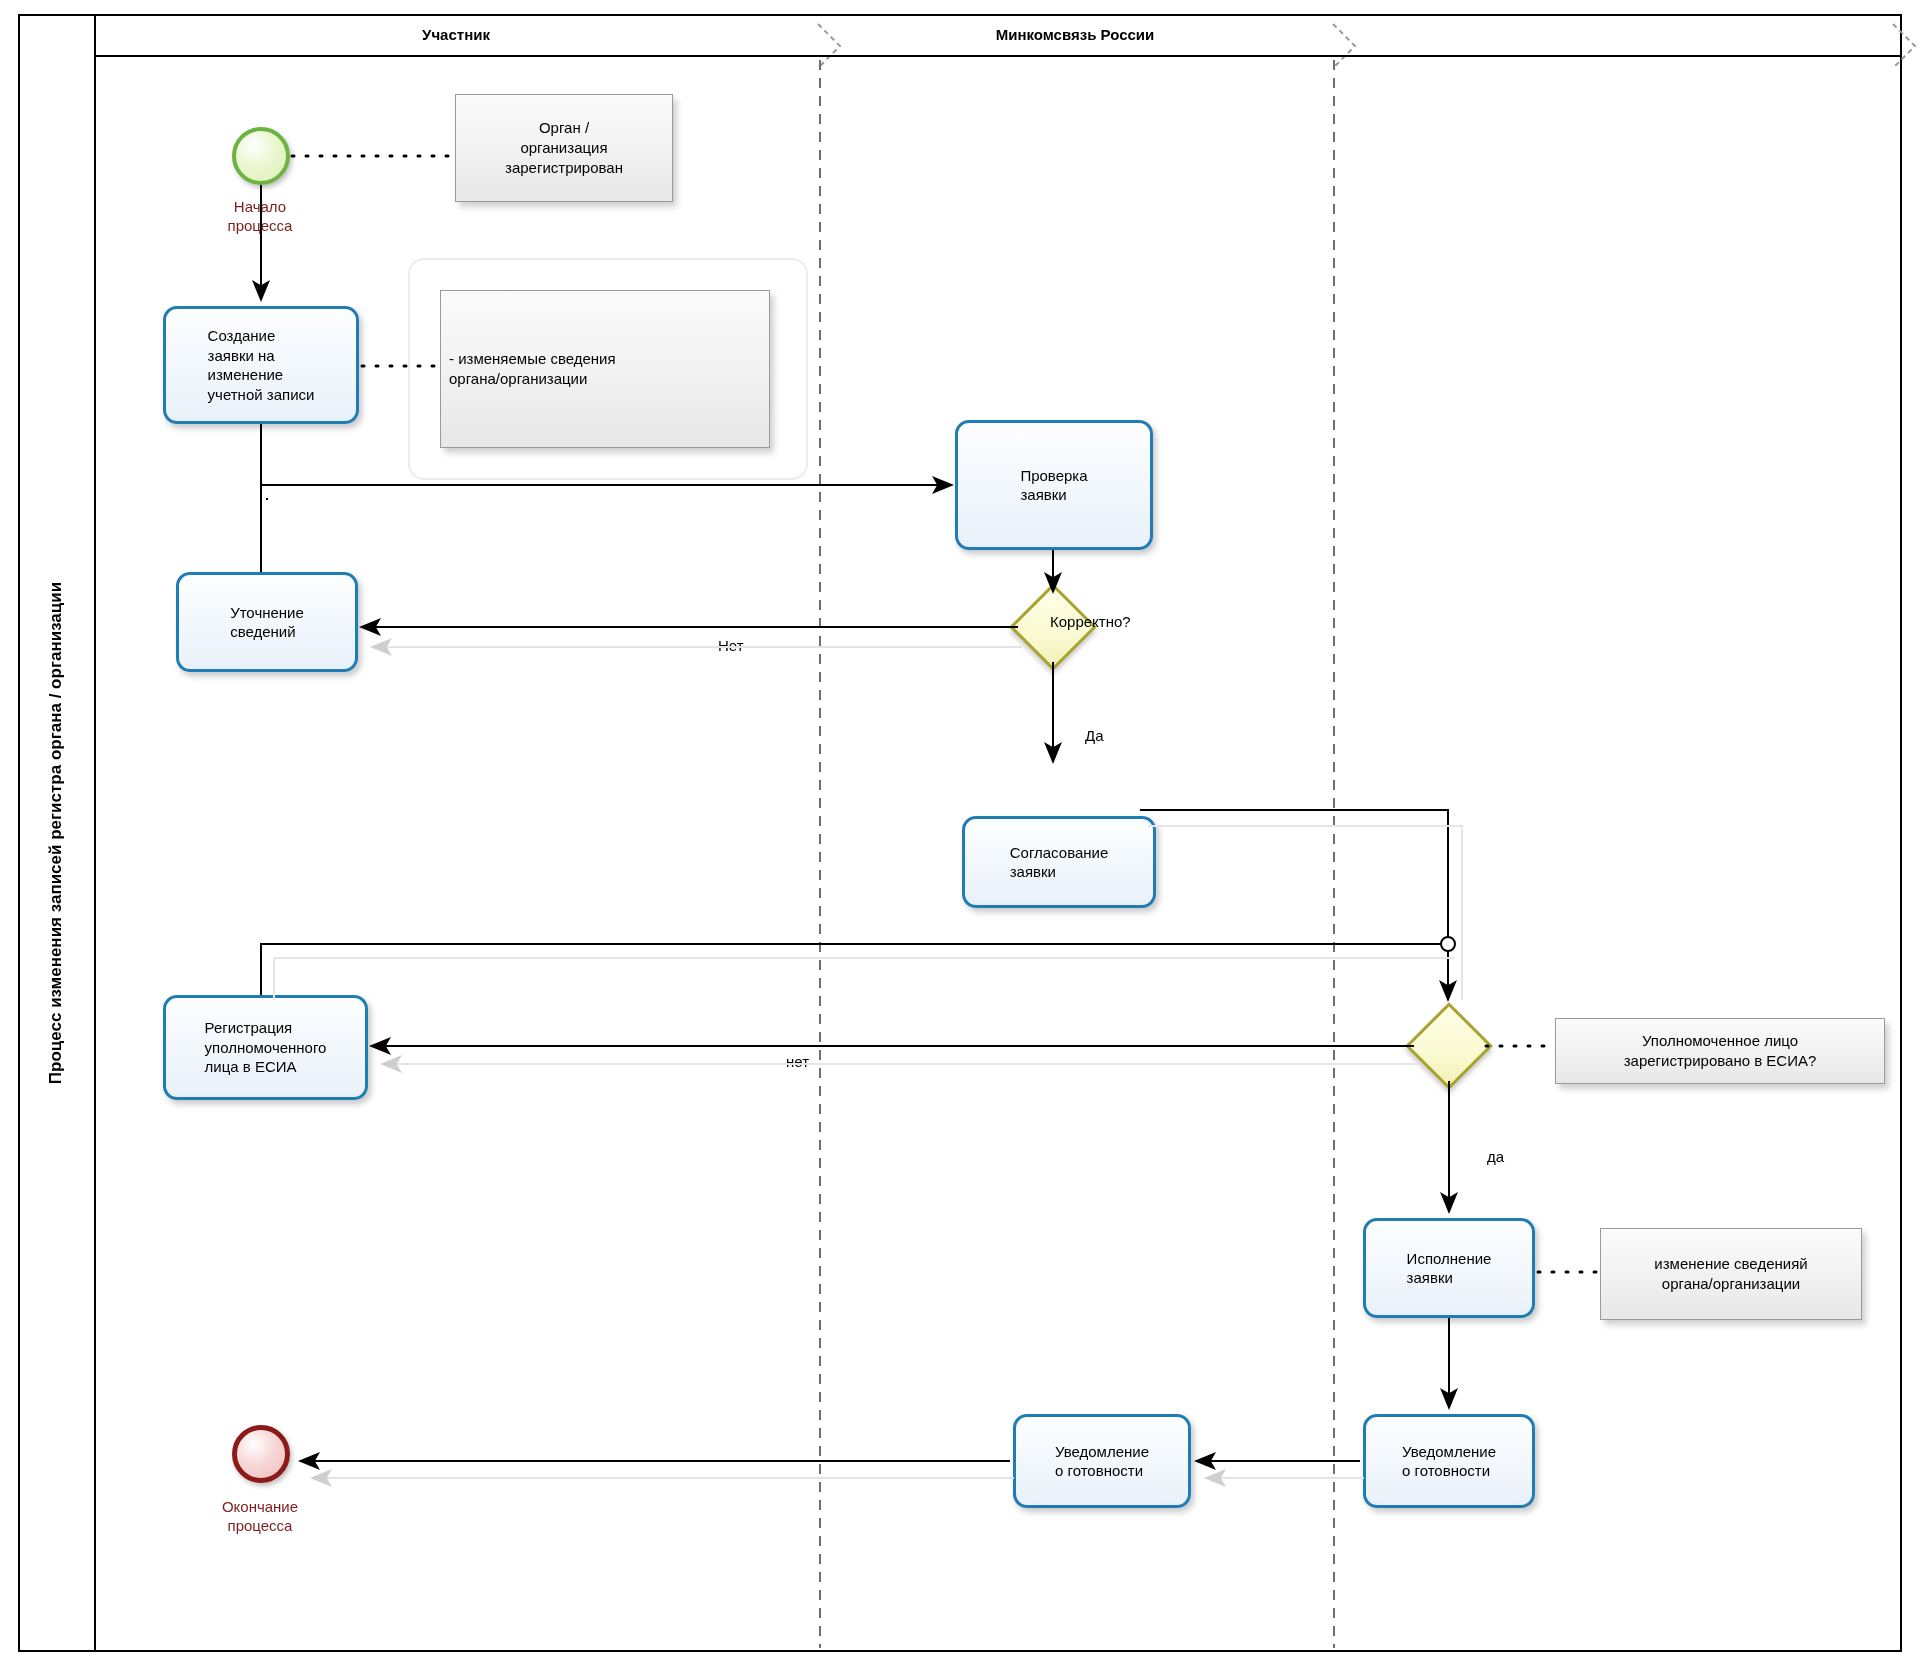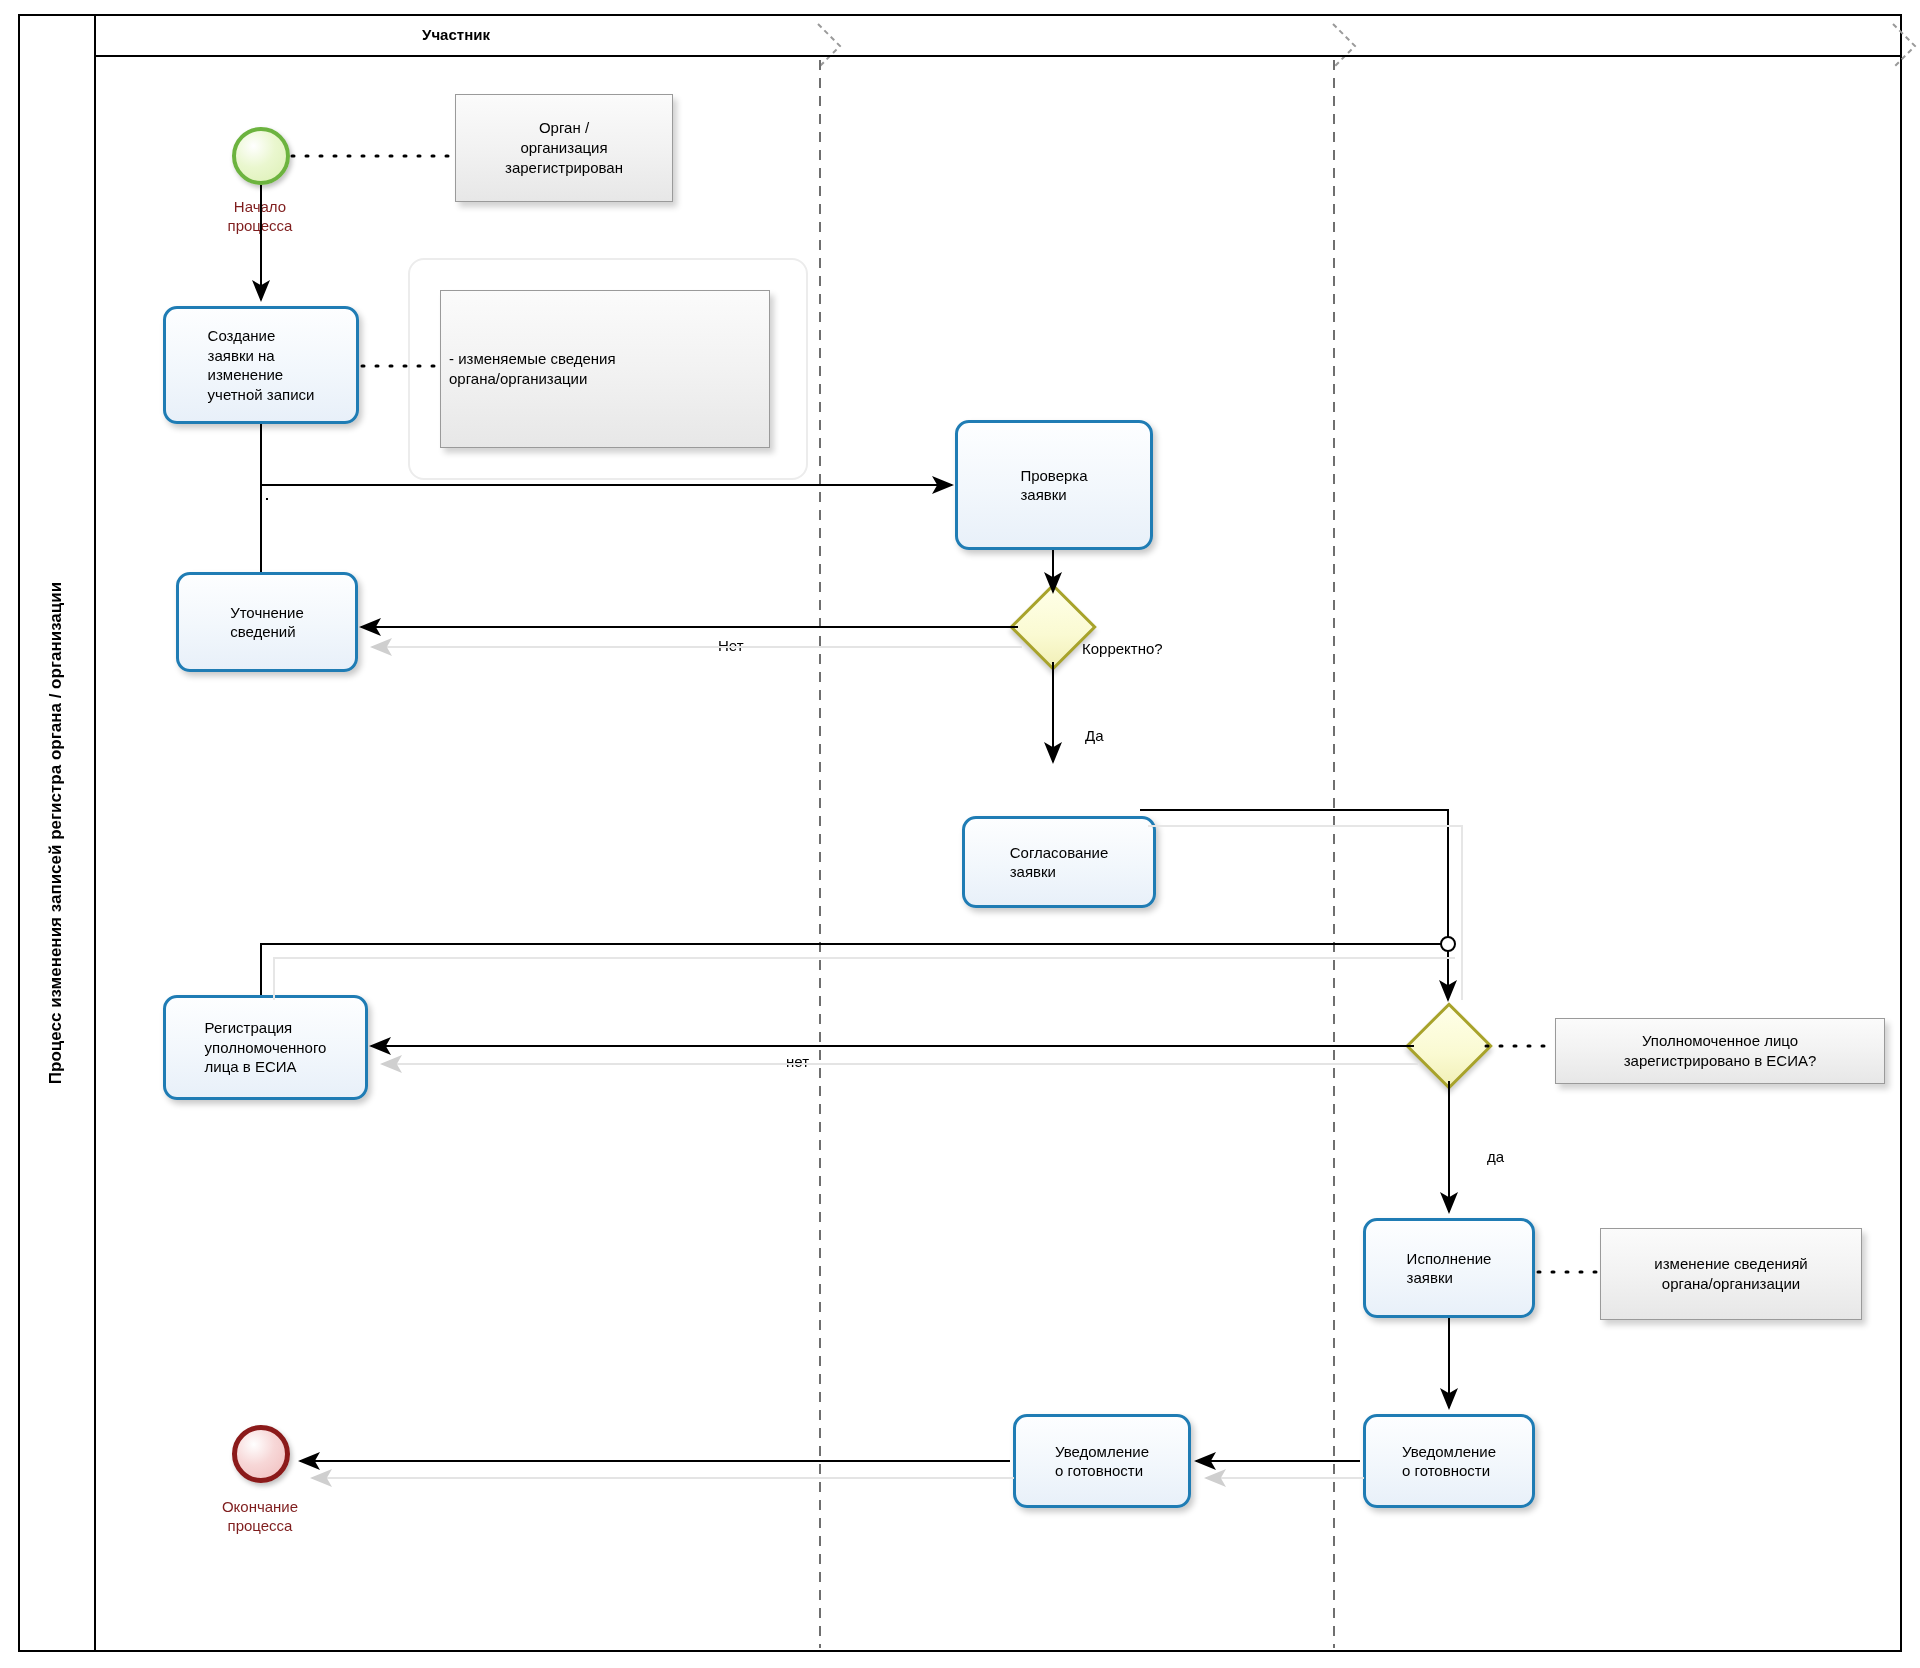--- a/index.html
+++ b/index.html
@@ -55,20 +55,21 @@
 <body>
 
 <div id="canvas">
 
   <div class="pool-outer"></div>
   <div class="pool-title-band">
     <div class="pool-title">Процесс изменения записей регистра органа / организации</div>
   </div>
 
   <div class="lane-head" style="left:96px;width:720px;">Участник</div>
+  <div class="lane-head" style="left:820px;width:510px;">Минкомсвязь России</div>
 
   <svg class="wires">
     <path d="M 818 24 L 840 46 L 818 68" fill="none" stroke="#9a9a9a" stroke-width="2" stroke-dasharray="5,4"></path>
     <path d="M 1333 24 L 1355 46 L 1333 68" fill="none" stroke="#9a9a9a" stroke-width="2" stroke-dasharray="5,4"></path>
     <path d="M 1893 24 L 1915 46 L 1893 68" fill="none" stroke="#9a9a9a" stroke-width="2" stroke-dasharray="5,4"></path>
     <line x1="820" y1="60" x2="820" y2="1648" stroke="#6f6f6f" stroke-width="2" stroke-dasharray="10,8"></line>
     <line x1="1334" y1="60" x2="1334" y2="1648" stroke="#6f6f6f" stroke-width="2" stroke-dasharray="10,8"></line>
     <line x1="96" y1="56" x2="1902" y2="56" stroke="#000" stroke-width="2"></line>
   </svg>
 
@@ -103,21 +104,21 @@
   <div class="task" style="left:1013px;top:1414px;width:178px;height:94px;">Уведомление
 о готовности</div>
 
   <div class="task" style="left:1363px;top:1218px;width:172px;height:100px;">Исполнение
 заявки</div>
 
   <div class="task" style="left:1363px;top:1414px;width:172px;height:94px;">Уведомление
 о готовности</div>
 
   <div class="gw" style="left:1022px;top:596px;"></div>
-  <div class="gw-label" style="left:1082px;top:613px;margin-top:27px;">Корректно?</div>
+  <div class="gw-label" style="left:1050px;top:613px;">Корректно?</div>
 
   <div class="gw" style="left:1418px;top:1015px;"></div>
 
   <div class="note" style="left:455px;top:94px;width:218px;height:108px;">Орган /
 организация
 зарегистрирован</div>
 
   <div class="note note-left" style="left:440px;top:290px;width:330px;height:158px;">- изменяемые сведения
 органа/организации</div>
 

